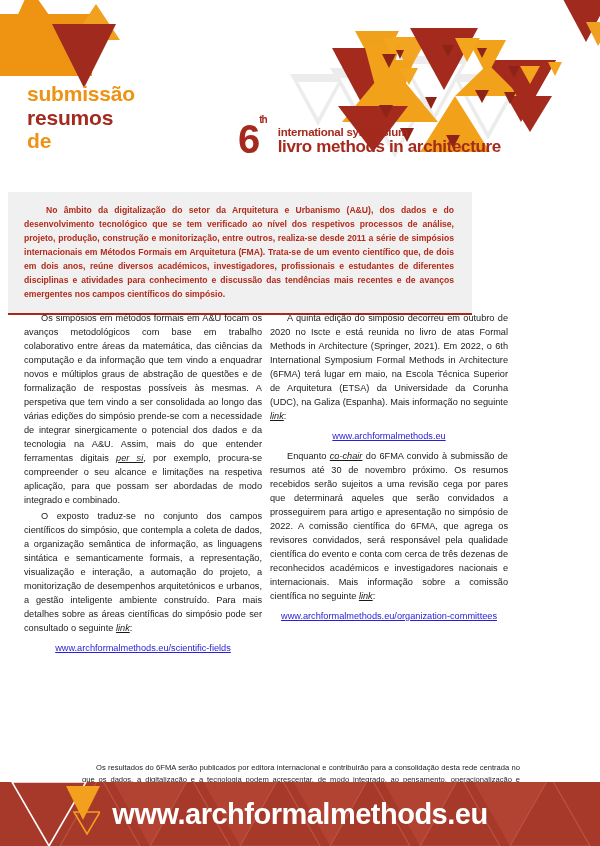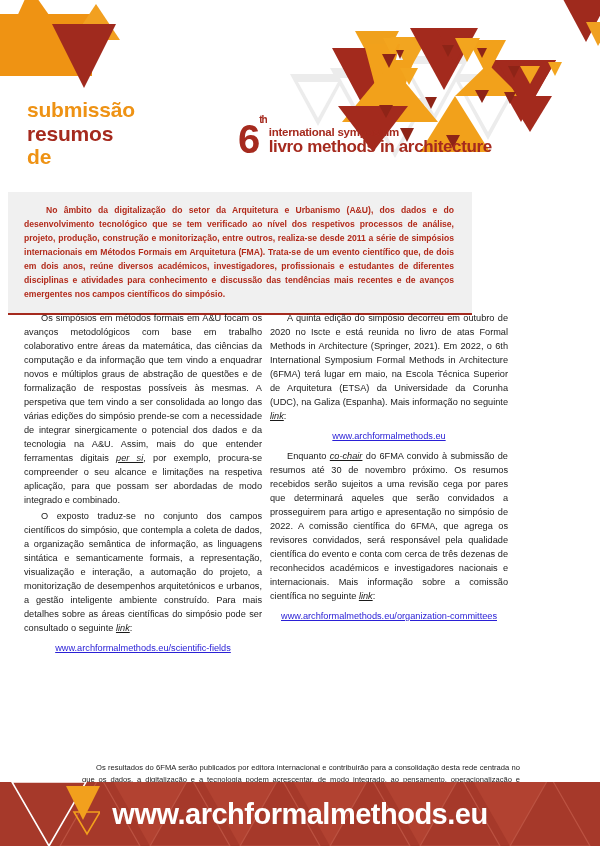--- a/index.html
+++ b/index.html
@@ -26,21 +26,21 @@
   .header-graphics {
     position: absolute;
     inset: 0;
     pointer-events: none;
   }
 
   
   .title-block {
     position: absolute;
     left: 27px;
-    top: 98px;
+    top: 82px;
     line-height: 1.12;
   }
   .title-line {
     font-size: 21px;
     font-weight: bold;
     letter-spacing: -0.2px;
     display: block;
   }
   .t-orange { color: #ee9214; }
   .t-red    { color: #a52a1e; }
@@ -63,21 +63,21 @@
   }
   .logo-th {
     font-size: 10px;
     font-weight: bold;
     color: #a52a1e;
     vertical-align: super;
     position: relative;
     top: -16px;
     left: 0px;
   }
-  .logo-text { margin-left: 2px; padding-bottom: 1px; }
+  .logo-text { margin-left: 11px; padding-bottom: 1px; }
   .logo-l1 {
     font-size: 11.5px;
     font-weight: bold;
     color: #a52a1e;
     letter-spacing: -0.25px;
     line-height: 1.05;
     display: block;
   }
   .logo-l2 {
     font-size: 17px;

